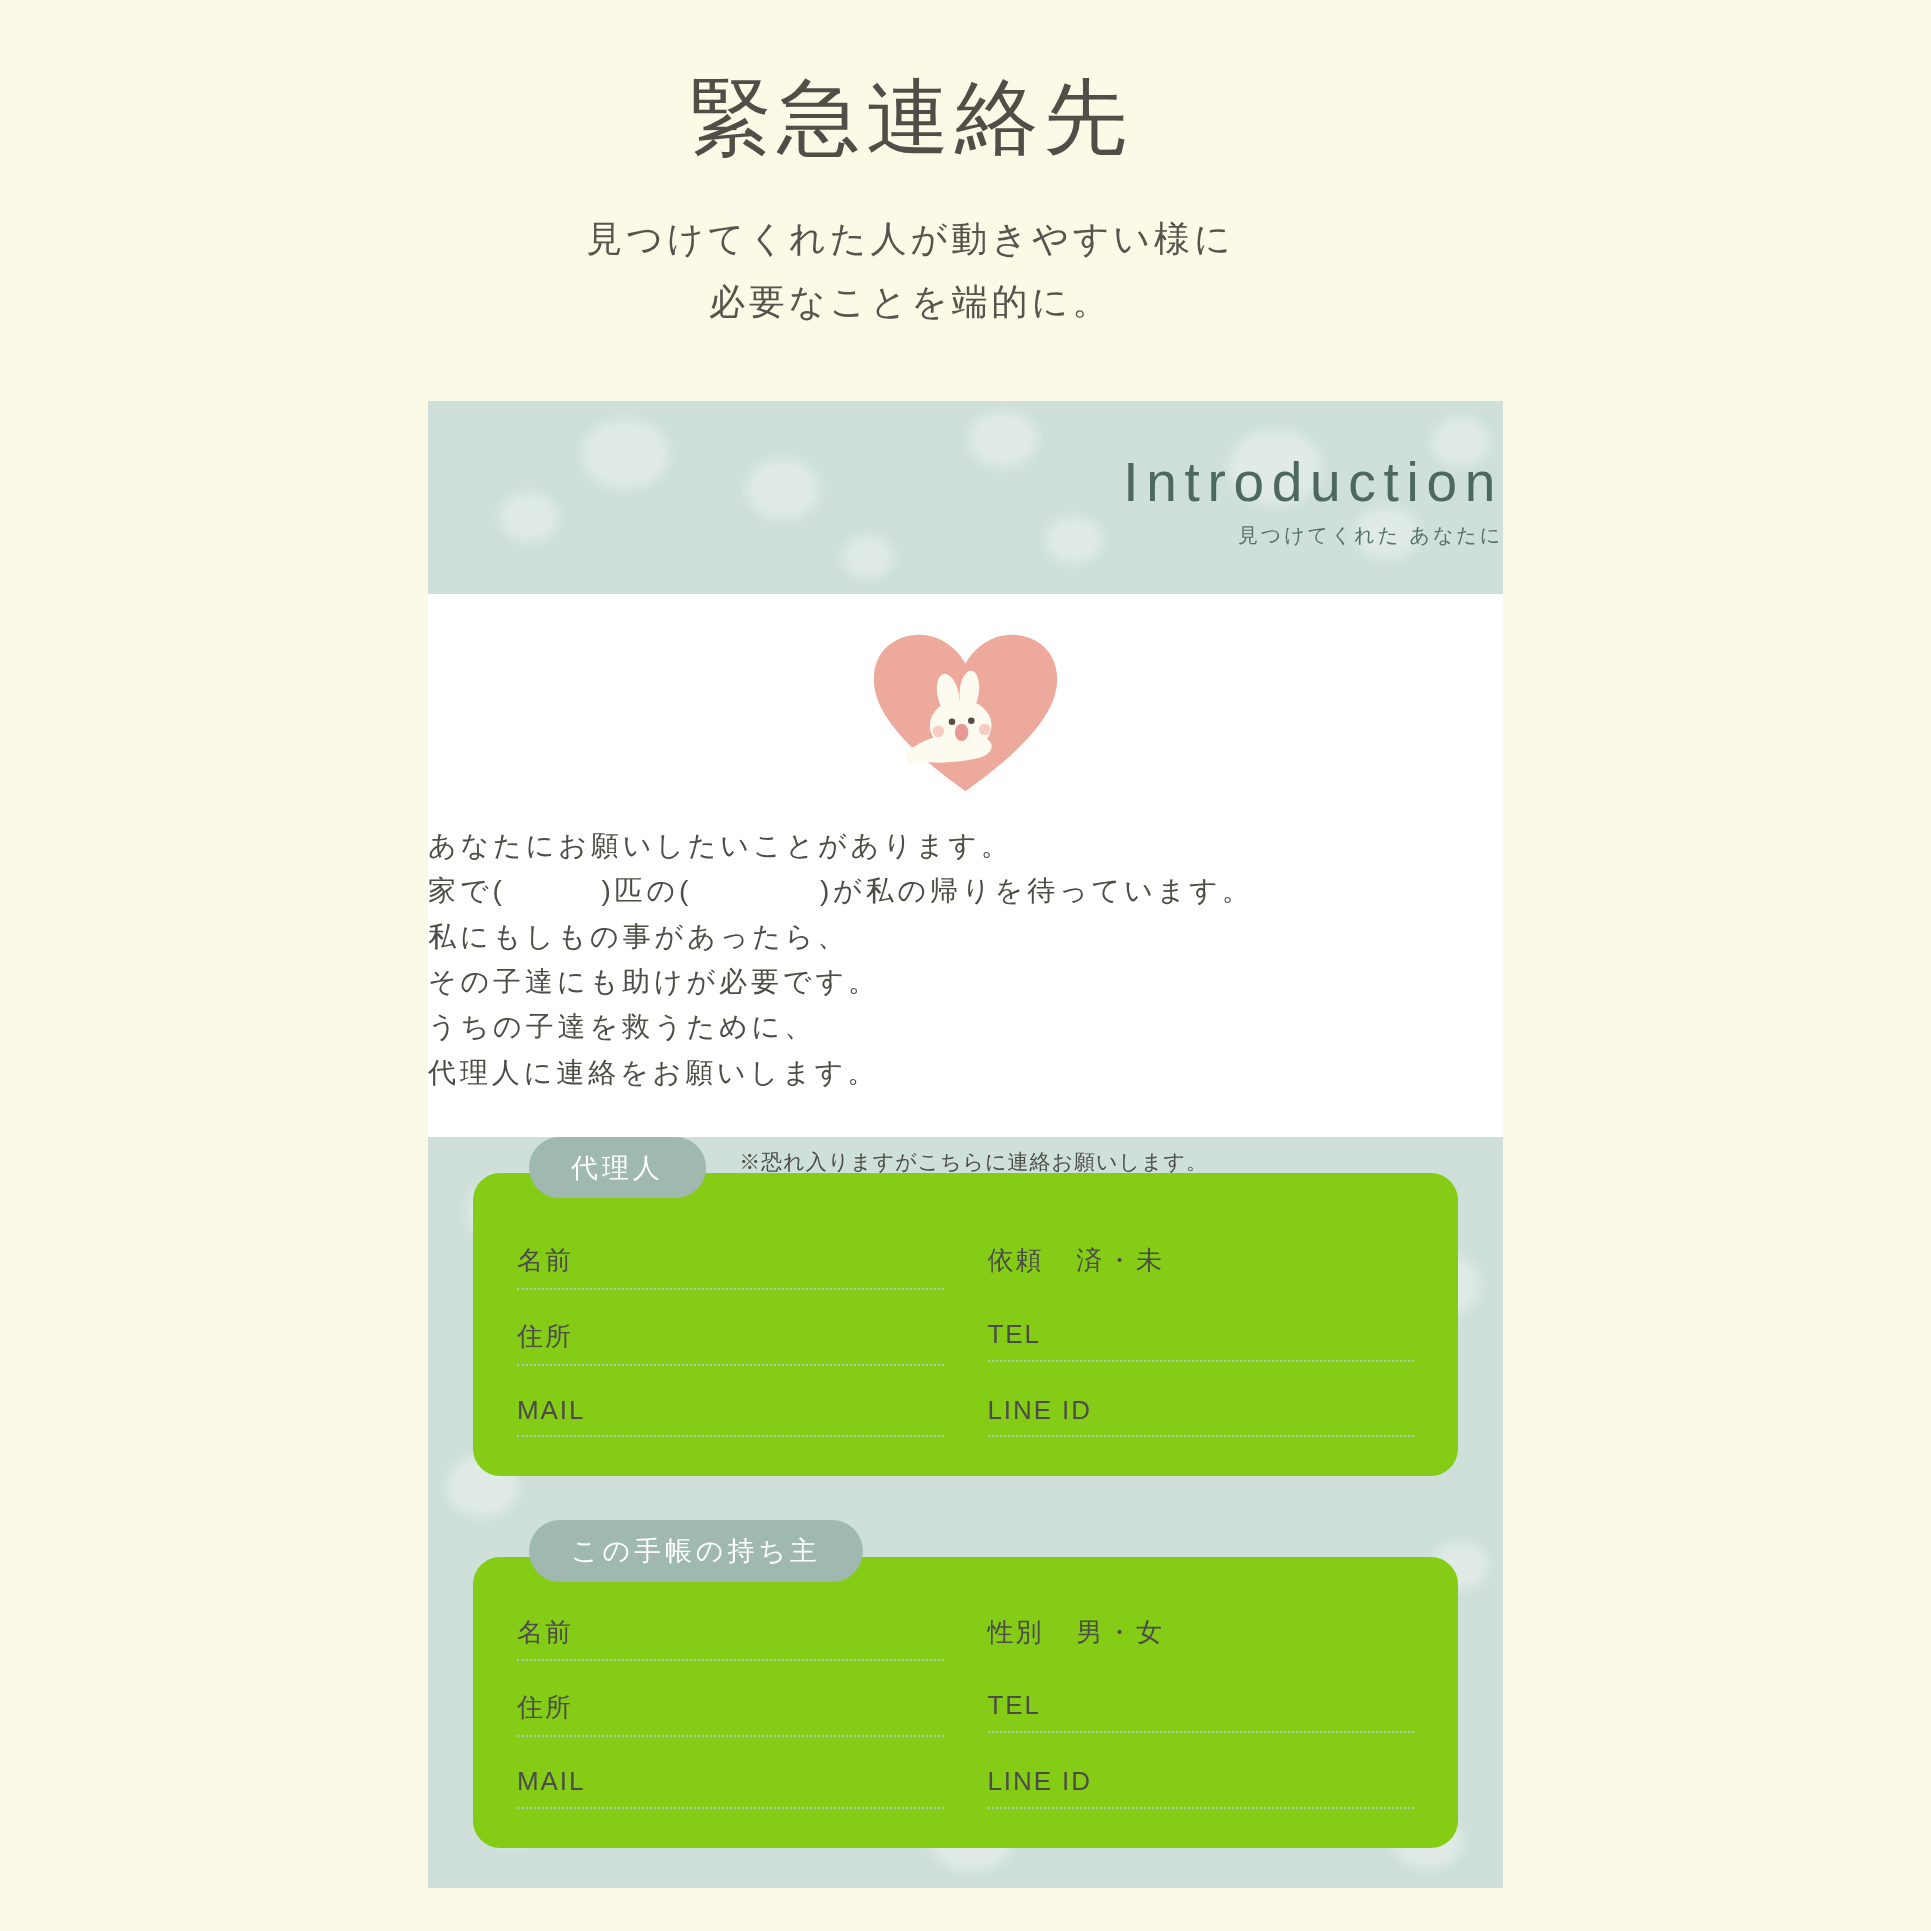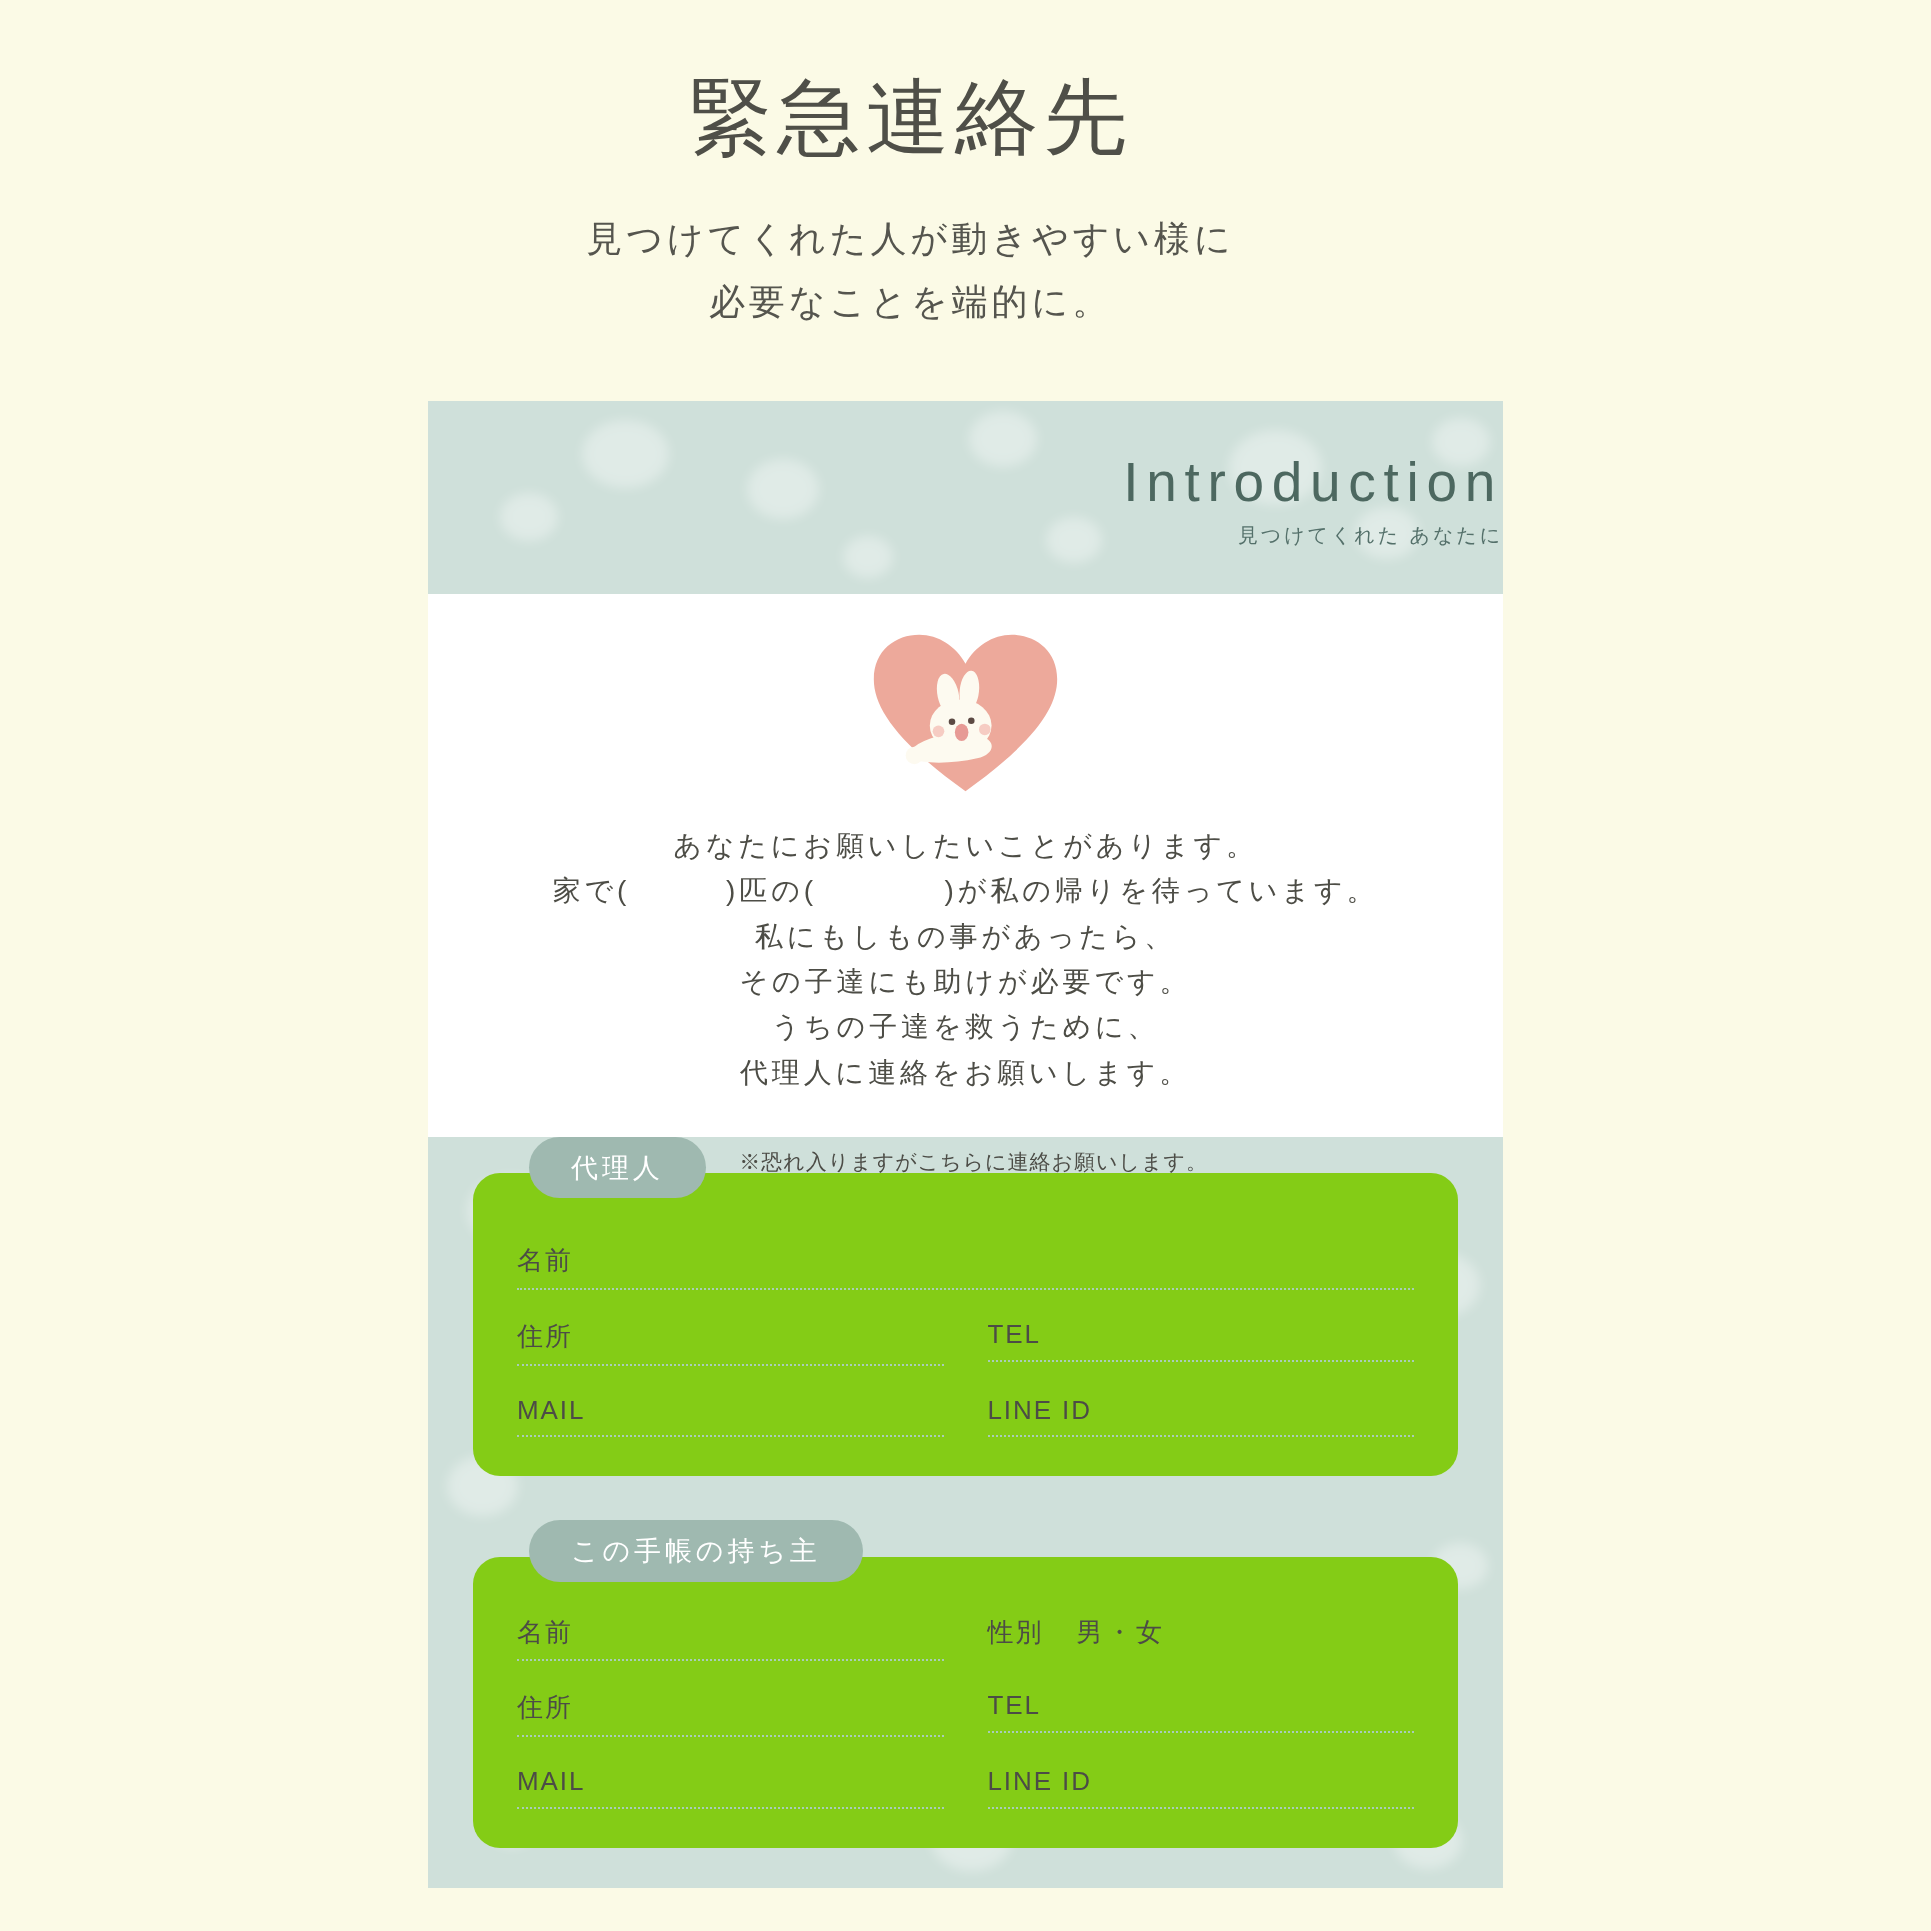--- a/index.html
+++ b/index.html
@@ -87,21 +87,21 @@
     font-size: 20px;
     letter-spacing: 2.9px;
     color: #54706a;
   }
 
   
   .intro {
     position: relative;
     background: #ffffff;
     padding: 35px 0 42px 0;
-    text-align: center;
+    text-align: left;
   }
   .heart-wrap {
     position: relative;
     width: 193px;
     height: 169px;
     margin: 0 auto 25px auto;
   }
   .intro-lines {
     font-size: 28px;
     line-height: 1.62;
@@ -252,20 +252,24 @@
       <div class="section">
         <span class="tag">代理人</span>
         <span class="note">※恐れ入りますがこちらに連絡お願いします。</span>
 
         <div class="panel first">
           <div class="row">
             <div class="field">
               <div class="field-label">名前</div>
               <div class="dotline"></div>
             </div>
+            <div class="field">
+              <div class="field-label"><span>依頼</span><span class="choice">済・未</span></div>
+              <div class="dotline" style="visibility:hidden"></div>
+            </div>
           </div>
 
           <div class="row">
             <div class="field">
               <div class="field-label">住所</div>
               <div class="dotline"></div>
             </div>
             <div class="field">
               <div class="field-label">TEL</div>
               <div class="dotline"></div>

